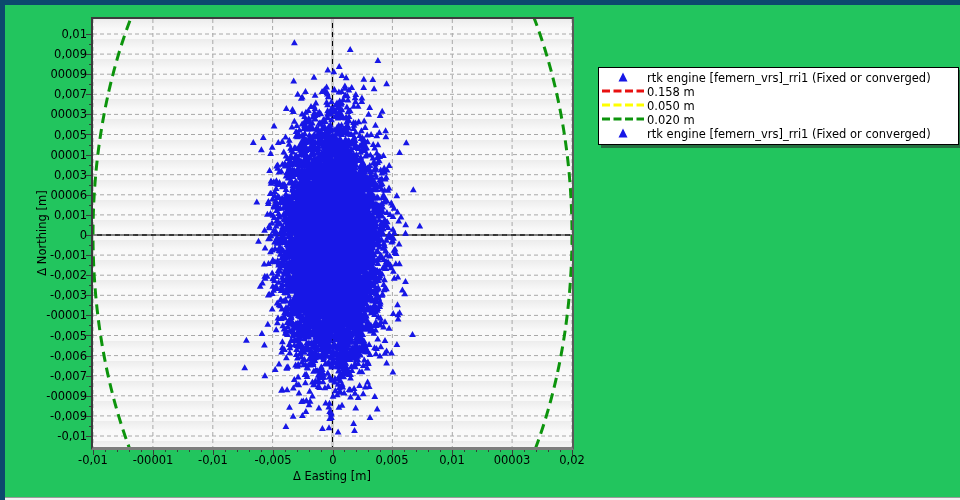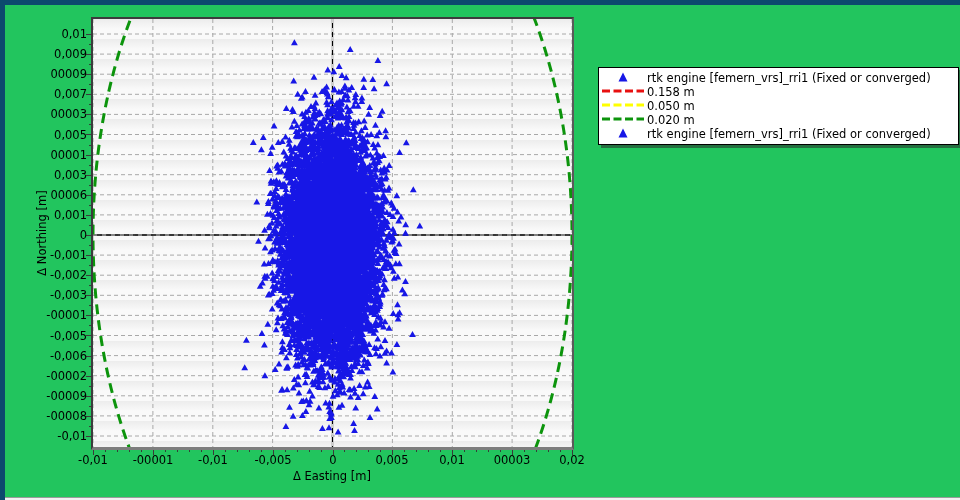--- a/index.html
+++ b/index.html
@@ -211,23 +211,23 @@
       <div class="tick-label ylab" style="left: 30px; top: 164px;">0,003</div>
       <div class="tick-label ylab" style="left: 30px; top: 184px;">00006</div>
       <div class="tick-label ylab" style="left: 30px; top: 204px;">0,001</div>
       <div class="tick-label ylab" style="left: 30px; top: 224px;">0</div>
       <div class="tick-label ylab" style="left: 30px; top: 244px;">-0,001</div>
       <div class="tick-label ylab" style="left: 30px; top: 264px;">-0,002</div>
       <div class="tick-label ylab" style="left: 30px; top: 284px;">-0,003</div>
       <div class="tick-label ylab" style="left: 30px; top: 304px;">-00001</div>
       <div class="tick-label ylab" style="left: 30px; top: 325px;">-0,005</div>
       <div class="tick-label ylab" style="left: 30px; top: 345px;">-0,006</div>
-      <div class="tick-label ylab" style="left: 30px; top: 365px;">-00002</div>
+      <div class="tick-label ylab" style="left: 30px; top: 365px;">-0,007</div>
       <div class="tick-label ylab" style="left: 30px; top: 385px;">-00009</div>
-      <div class="tick-label ylab" style="left: 30px; top: 405px;">-00008</div>
+      <div class="tick-label ylab" style="left: 30px; top: 405px;">-0,009</div>
       <div class="tick-label ylab" style="left: 30px; top: 425px;">-0,01</div>
     </div>
   <div id="x-labels">
       <div class="tick-label xlab" style="left: 58px; top: 449px;">-0,01</div>
       <div class="tick-label xlab" style="left: 118px; top: 449px;">-00001</div>
       <div class="tick-label xlab" style="left: 178px; top: 449px;">-0,01</div>
       <div class="tick-label xlab" style="left: 238px; top: 449px;">-0,005</div>
       <div class="tick-label xlab" style="left: 298px; top: 449px;">0</div>
       <div class="tick-label xlab" style="left: 357px; top: 449px;">0,005</div>
       <div class="tick-label xlab" style="left: 417px; top: 449px;">0,01</div>

